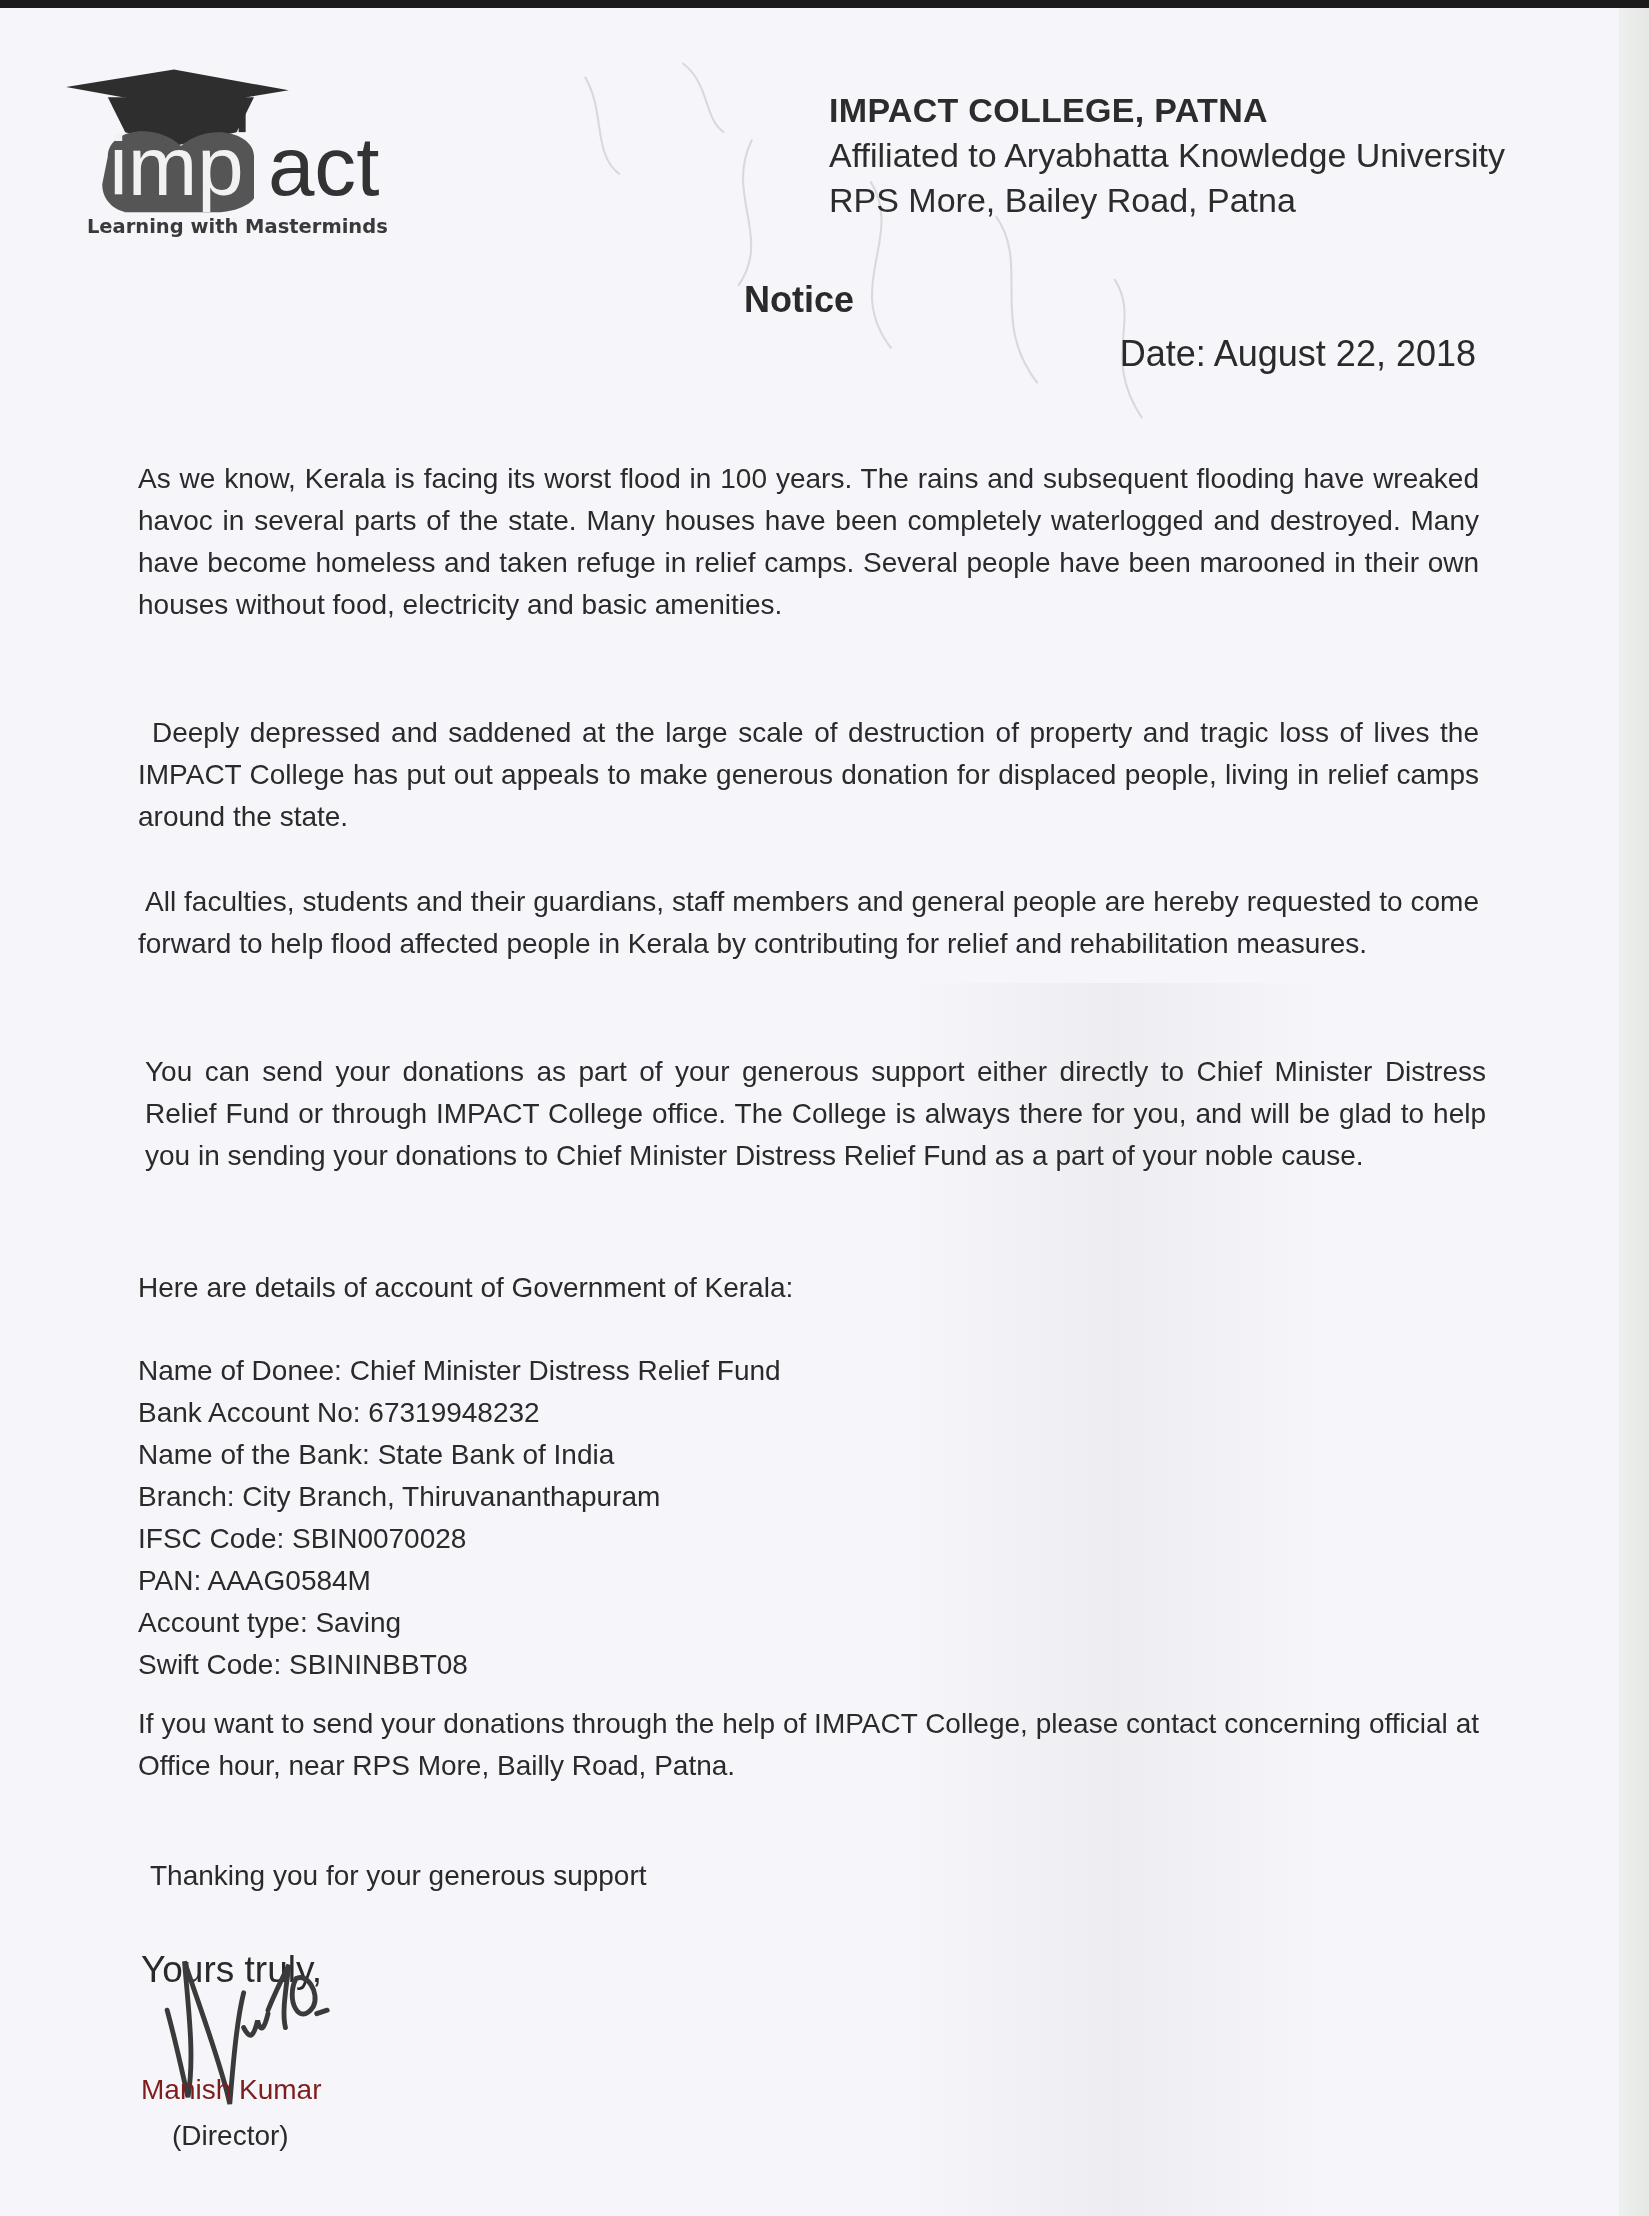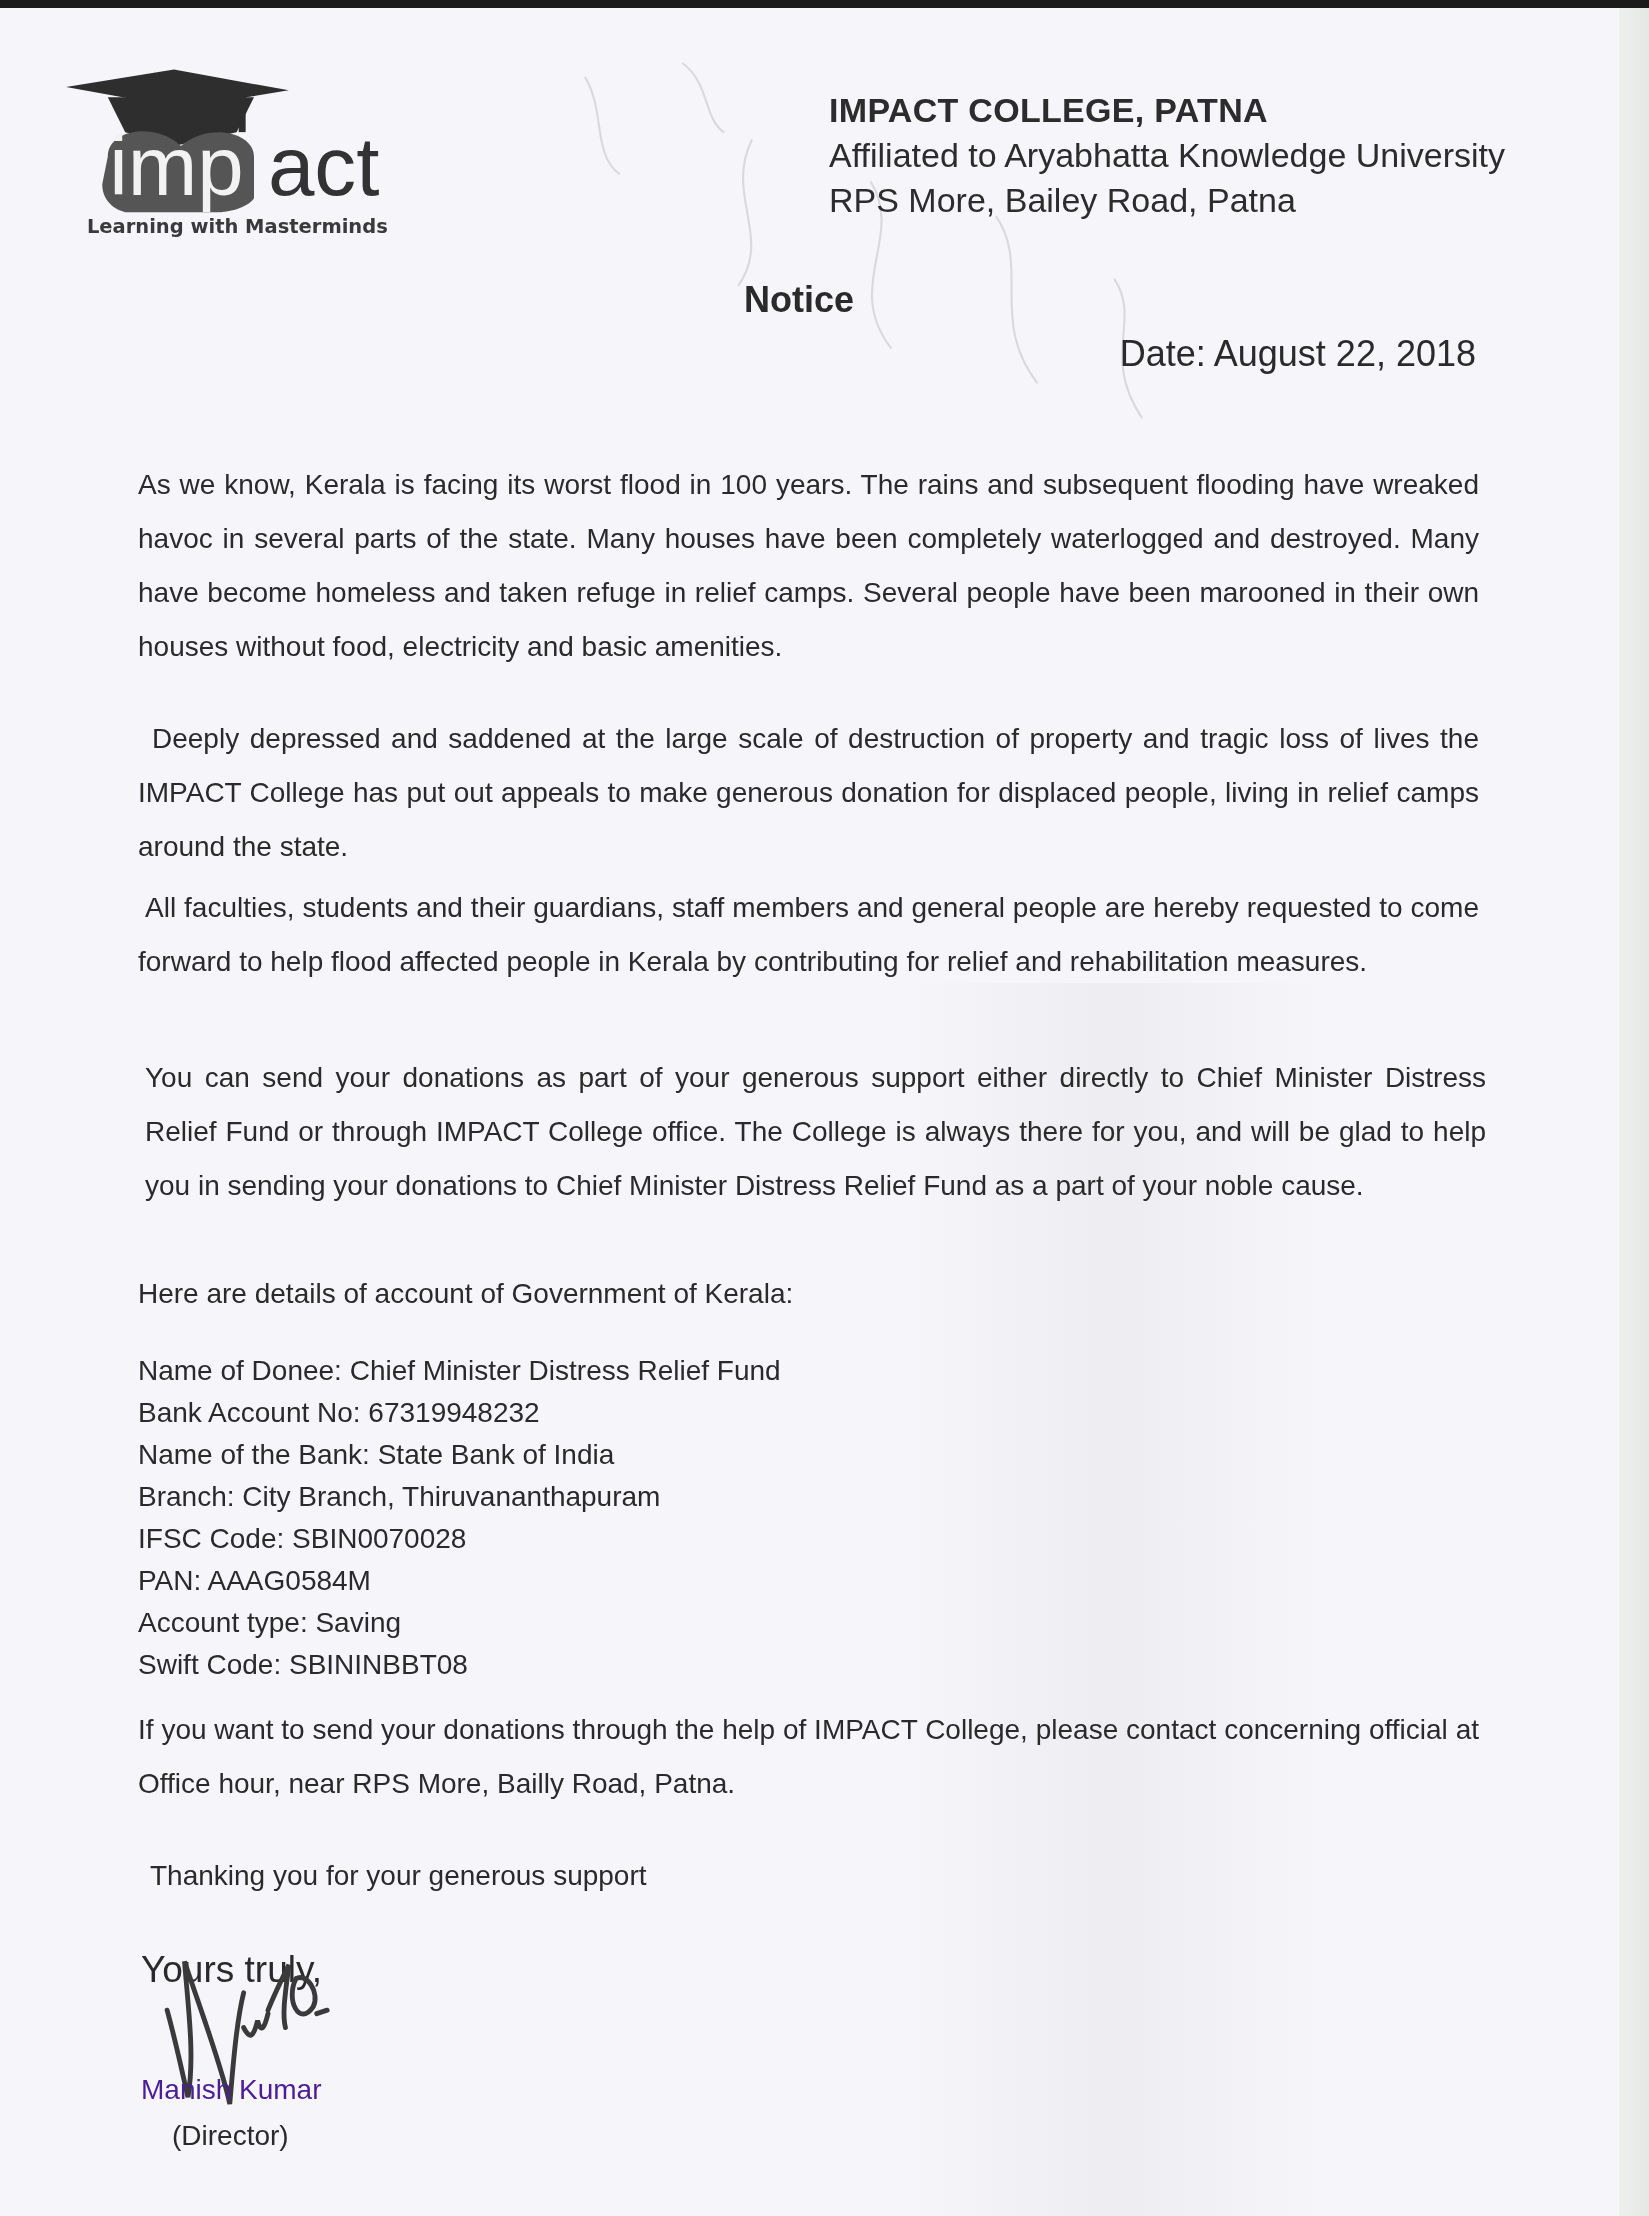--- a/index.html
+++ b/index.html
@@ -46,21 +46,21 @@
       position: absolute; left: 744px; top: 279px;
       font-size: 36px; font-weight: bold; color: #2a2a2a;
     }
     .notice-date {
       position: absolute; right: 174px; top: 333px;
       font-size: 36px; color: #2a2a2a;
     }
 
     .body-text {
       position: absolute; left: 138px; width: 1341px;
-      font-size: 28px; line-height: 54px; text-align: justify;
+      font-size: 28px; line-height: 42px; text-align: justify;
       color: #2a2a2a;
     }
     .p1 { top: 458px; }
     .p2 { top: 712px; text-indent: 14px; }
     .p3 { top: 881px; text-indent: 7px; }
     .p4 { top: 1051px; margin-left: 7px; }
     .p5 { top: 1267px; }
 
     .account-details {
       position: absolute; left: 138px; top: 1350px;
@@ -72,21 +72,21 @@
     .thanks {
       position: absolute; left: 150px; top: 1860px;
       font-size: 28px; color: #2a2a2a;
     }
     .closing {
       position: absolute; left: 141px; top: 1949px;
       font-size: 37px; color: #2a2a2a;
     }
     .signer-name {
       position: absolute; left: 141px; top: 2074px;
-      font-size: 28px; color: #4c1d95;
+      font-size: 28px; color: #7f1d1d;
     }
     .signer-title {
       position: absolute; left: 172px; top: 2120px;
       font-size: 28px; color: #2a2a2a;
     }
     .signature {
       position: absolute; left: 146px; top: 1951px; width: 251px; height: 167px;
     }
     .signature svg { width: 100%; height: 100%; }
 

